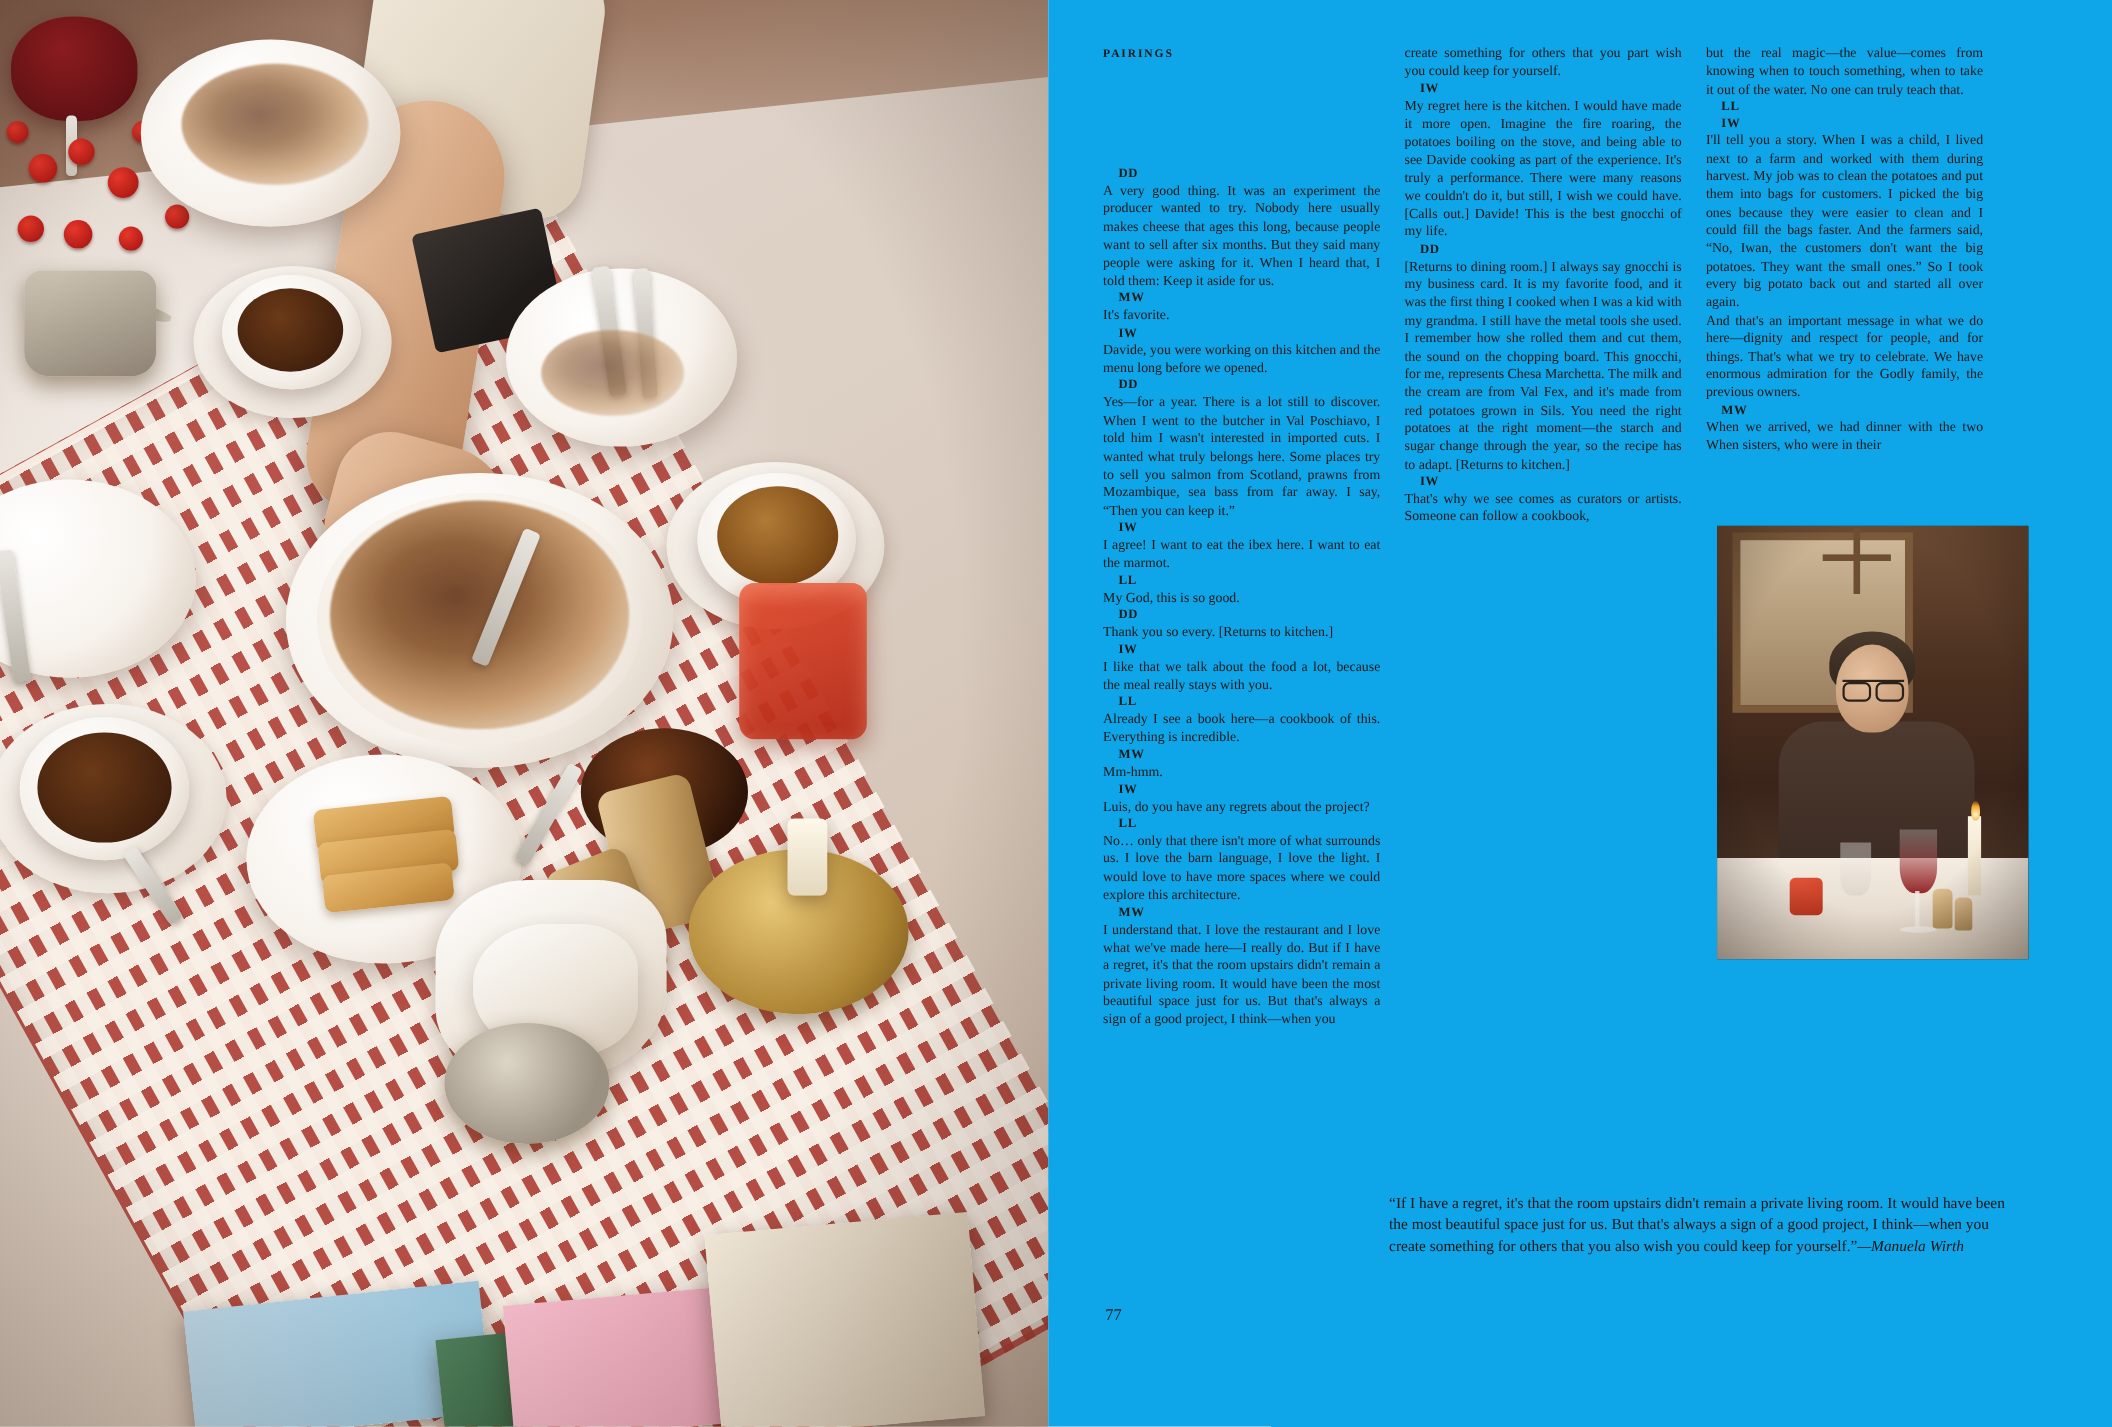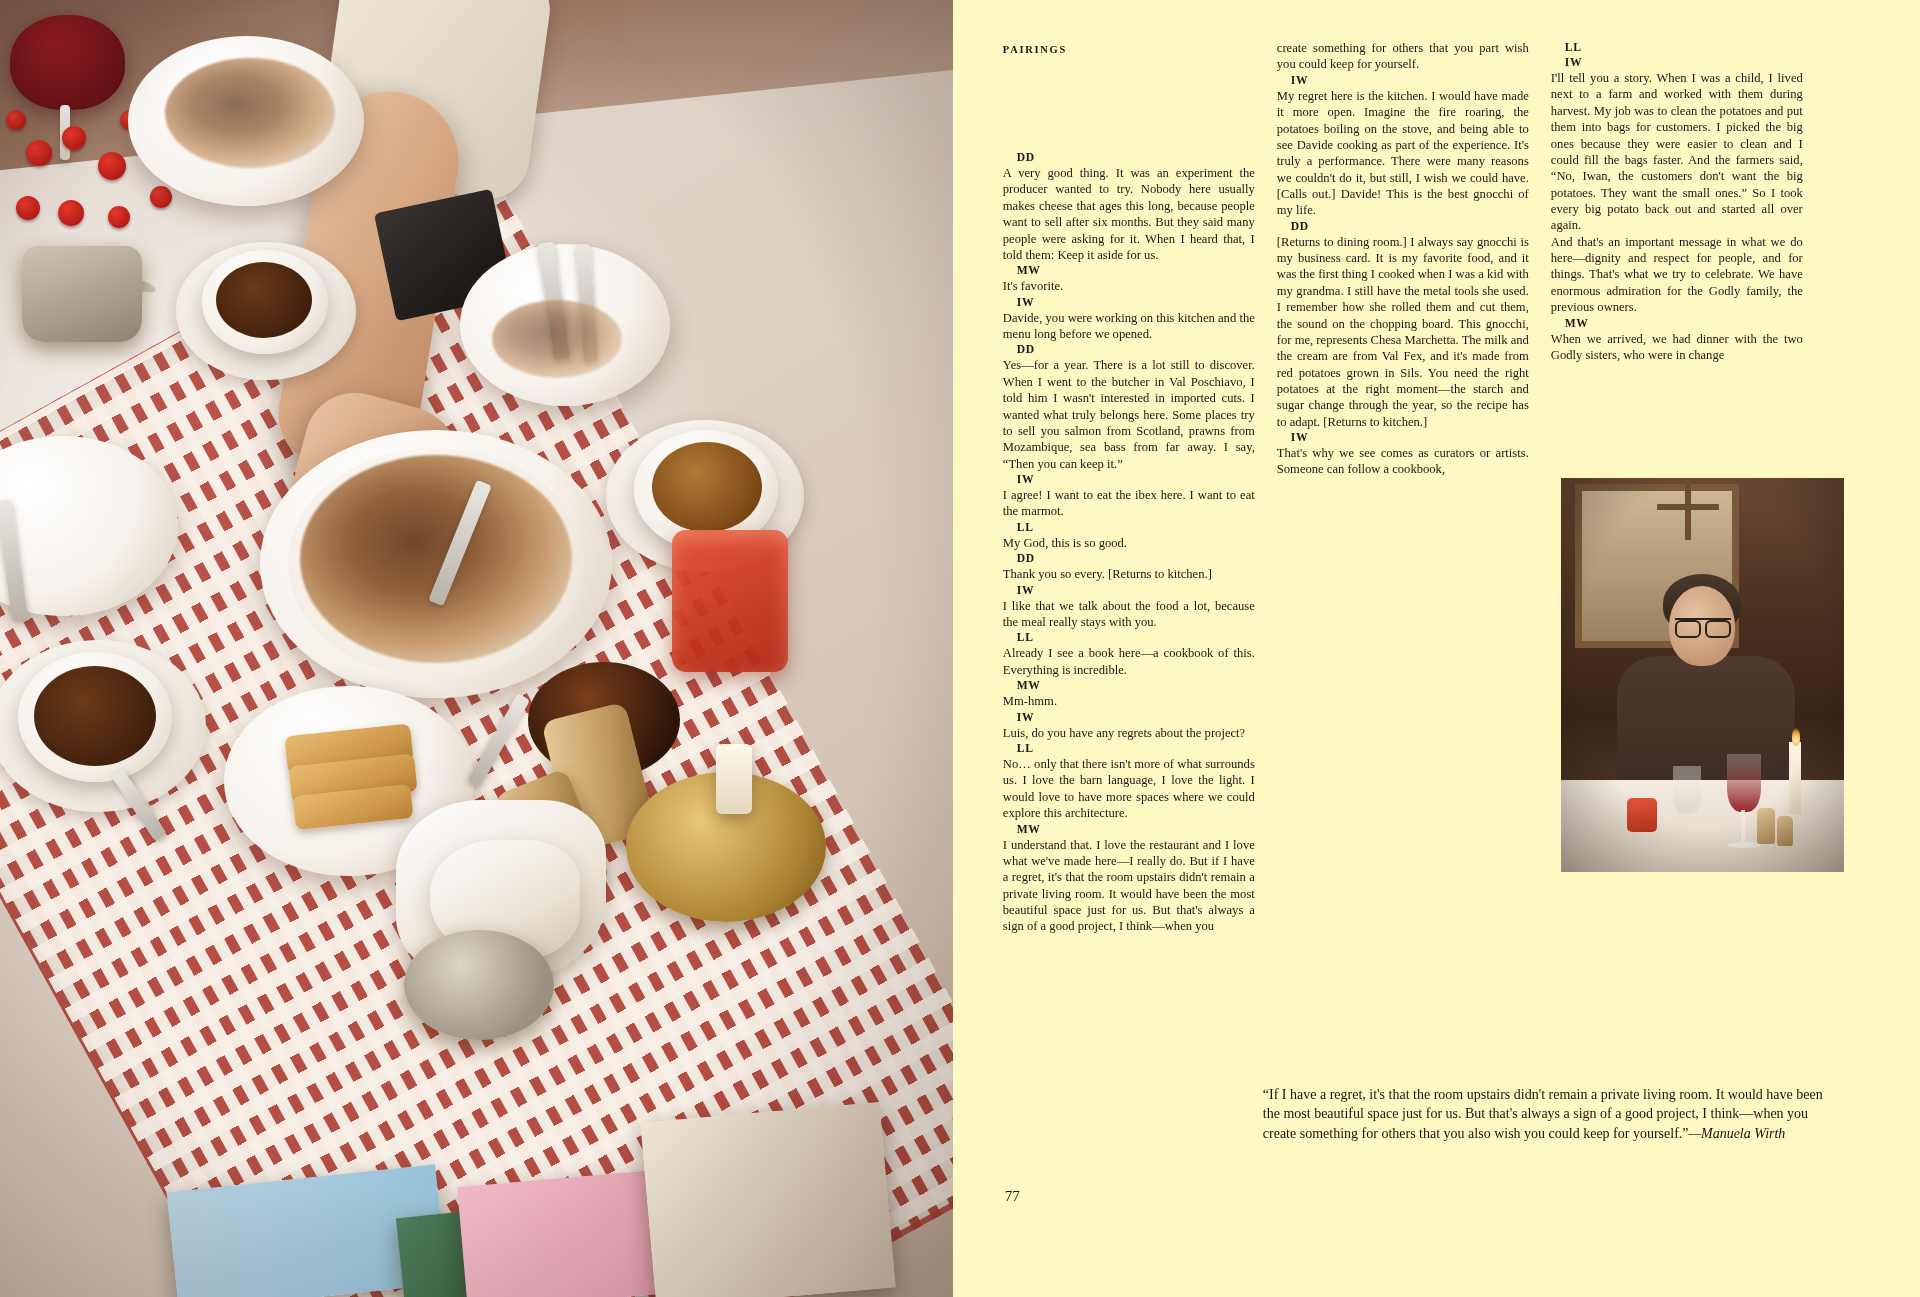--- a/index.html
+++ b/index.html
@@ -182,21 +182,21 @@
     position: absolute; inset: 0;
     background: radial-gradient(ellipse 85% 85% at 45% 45%, rgba(0,0,0,0) 55%, rgba(40,20,10,0.35) 100%);
     pointer-events: none;
   }
 
   
   .right-page {
     position: relative;
     width: 1010px;
     height: 1297px;
-    background: #fef9c3;
+    background: #0ea5e9;
     padding: 0;
   }
   .running-head {
     position: absolute;
     left: 50px;
     top: 44px;
     font-size: 10.5px;
     letter-spacing: 1.7px;
     font-family: "Liberation Serif", serif;
     font-weight: 700;
@@ -506,26 +506,27 @@
         <p>create something for others that you part wish you could keep for yourself.</p>
         <span class="speaker">IW</span>
         <p>My regret here is the kitchen. I would have made it more open. Imagine the fire roaring, the potatoes boiling on the stove, and being able to see Davide cooking as part of the experience. It's truly a performance. There were many reasons we couldn't do it, but still, I wish we could have. [Calls out.] Davide! This is the best gnocchi of my life.</p>
         <span class="speaker">DD</span>
         <p>[Returns to dining room.] I always say gnocchi is my business card. It is my favorite food, and it was the first thing I cooked when I was a kid with my grandma. I still have the metal tools she used. I remember how she rolled them and cut them, the sound on the chopping board. This gnocchi, for me, represents Chesa Marchetta. The milk and the cream are from Val Fex, and it's made from red potatoes grown in Sils. You need the right potatoes at the right moment—the starch and sugar change through the year, so the recipe has to adapt. [Returns to kitchen.]</p>
         <span class="speaker">IW</span>
         <p>That's why we see comes as curators or artists. Someone can follow a cookbook,</p>
       </div>
 
       <div class="col c3">
+        <p>but the real magic—the value—comes from knowing when to touch something, when to take it out of the water. No one can truly teach that.</p>
         <span class="speaker">LL</span>
         <span class="speaker">IW</span>
         <p>I'll tell you a story. When I was a child, I lived next to a farm and worked with them during harvest. My job was to clean the potatoes and put them into bags for customers. I picked the big ones because they were easier to clean and I could fill the bags faster. And the farmers said, “No, Iwan, the customers don't want the big potatoes. They want the small ones.” So I took every big potato back out and started all over again.</p>
         <p class="indented">And that's an important message in what we do here—dignity and respect for people, and for things. That's what we try to celebrate. We have enormous admiration for the Godly family, the previous owners.</p>
         <span class="speaker">MW</span>
-        <p>When we arrived, we had dinner with the two Godly sisters, who were in change</p>
+        <p>When we arrived, we had dinner with the two When sisters, who were in their</p>
       </div>
     </div>
 
     <div class="photo-portrait">
       <div class="pp-bg"></div>
       <div class="pp-window"></div>
       <div class="pp-cross"></div>
       <div class="pp-cross2"></div>
       <div class="pp-body"></div>
       <div class="pp-hair"></div>

